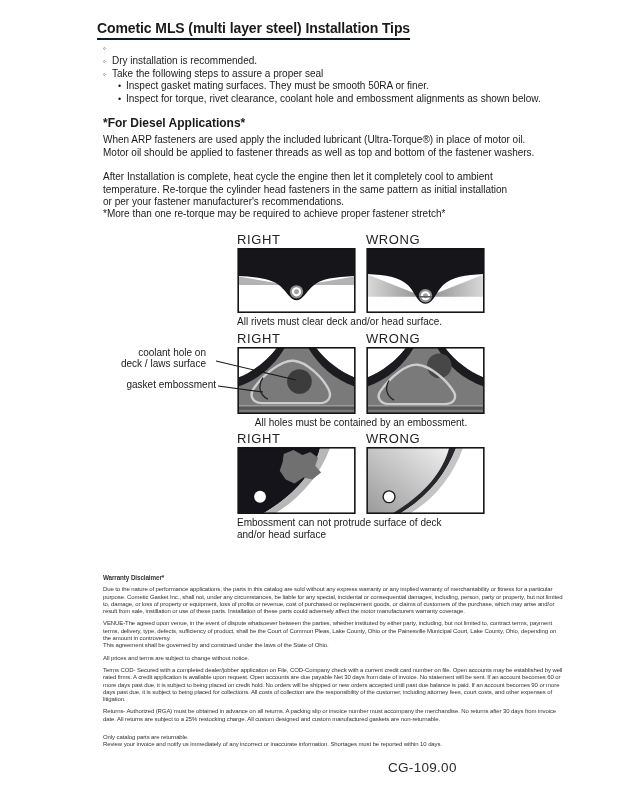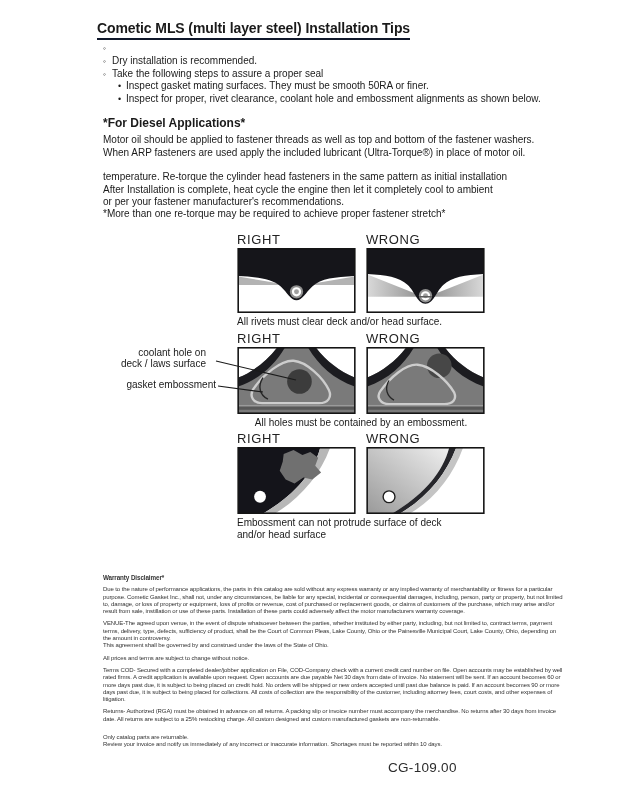--- a/index.html
+++ b/index.html
@@ -63,32 +63,32 @@
     <div class="b-line">
       <span class="b-mk">◦</span>
       <span>Take the following steps to assure a proper seal</span>
     </div>
     <div class="b-line sub">
       <span class="b-mk">•</span>
       <span>Inspect gasket mating surfaces.  They must be smooth 50RA or finer.</span>
     </div>
     <div class="b-line sub">
       <span class="b-mk">•</span>
-      <span>Inspect for proper, rivet clearance, coolant hole and embossment alignments as shown below.</span>
+      <span>Inspect for torque, rivet clearance, coolant hole and embossment alignments as shown below.</span>
     </div>
   </div>
 
   <div class="abs diesel-h">*For Diesel Applications*</div>
   <div class="abs para p1">
+    <div>When ARP fasteners are used apply the included lubricant (Ultra-Torque®) in place of motor oil.</div>
     <div>Motor oil should be applied to fastener threads as well as top and bottom of the fastener washers.</div>
-    <div>When ARP fasteners are used apply the included lubricant (Ultra-Torque®) in place of motor oil.</div>
   </div>
   <div class="abs para p2">
+    <div>After Installation is complete, heat cycle the engine then let it completely cool to ambient</div>
     <div>temperature. Re-torque the cylinder head fasteners in the same pattern as initial installation</div>
-    <div>After Installation is complete, heat cycle the engine then let it completely cool to ambient</div>
     <div>or per your fastener manufacturer's recommendations.</div>
   </div>
   <div class="abs para note">*More than one re-torque may be required to achieve proper fastener stretch*</div>
 
   <div class="abs dgrow r1">
     <div class="hdrs">
       <div class="hdr">RIGHT</div>
       <div class="hdr">WRONG</div>
     </div>
     <div class="panels">

